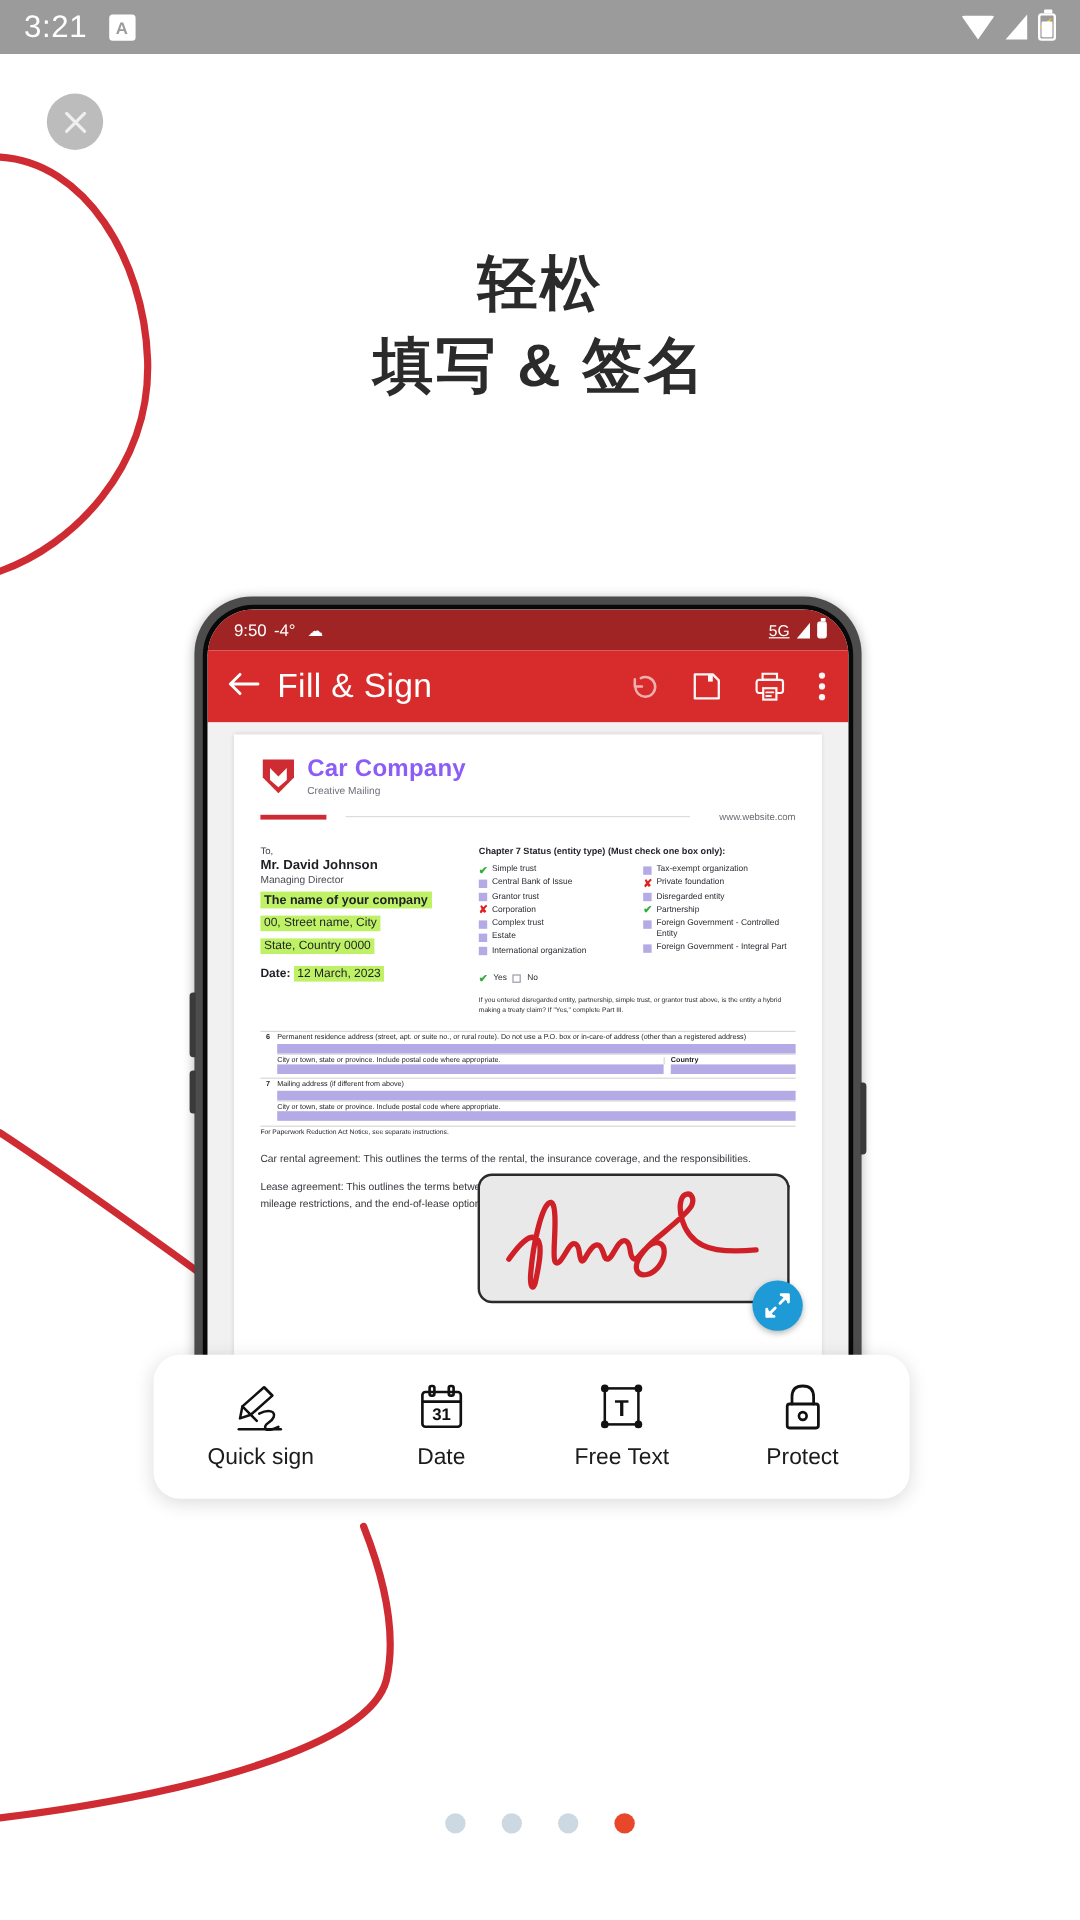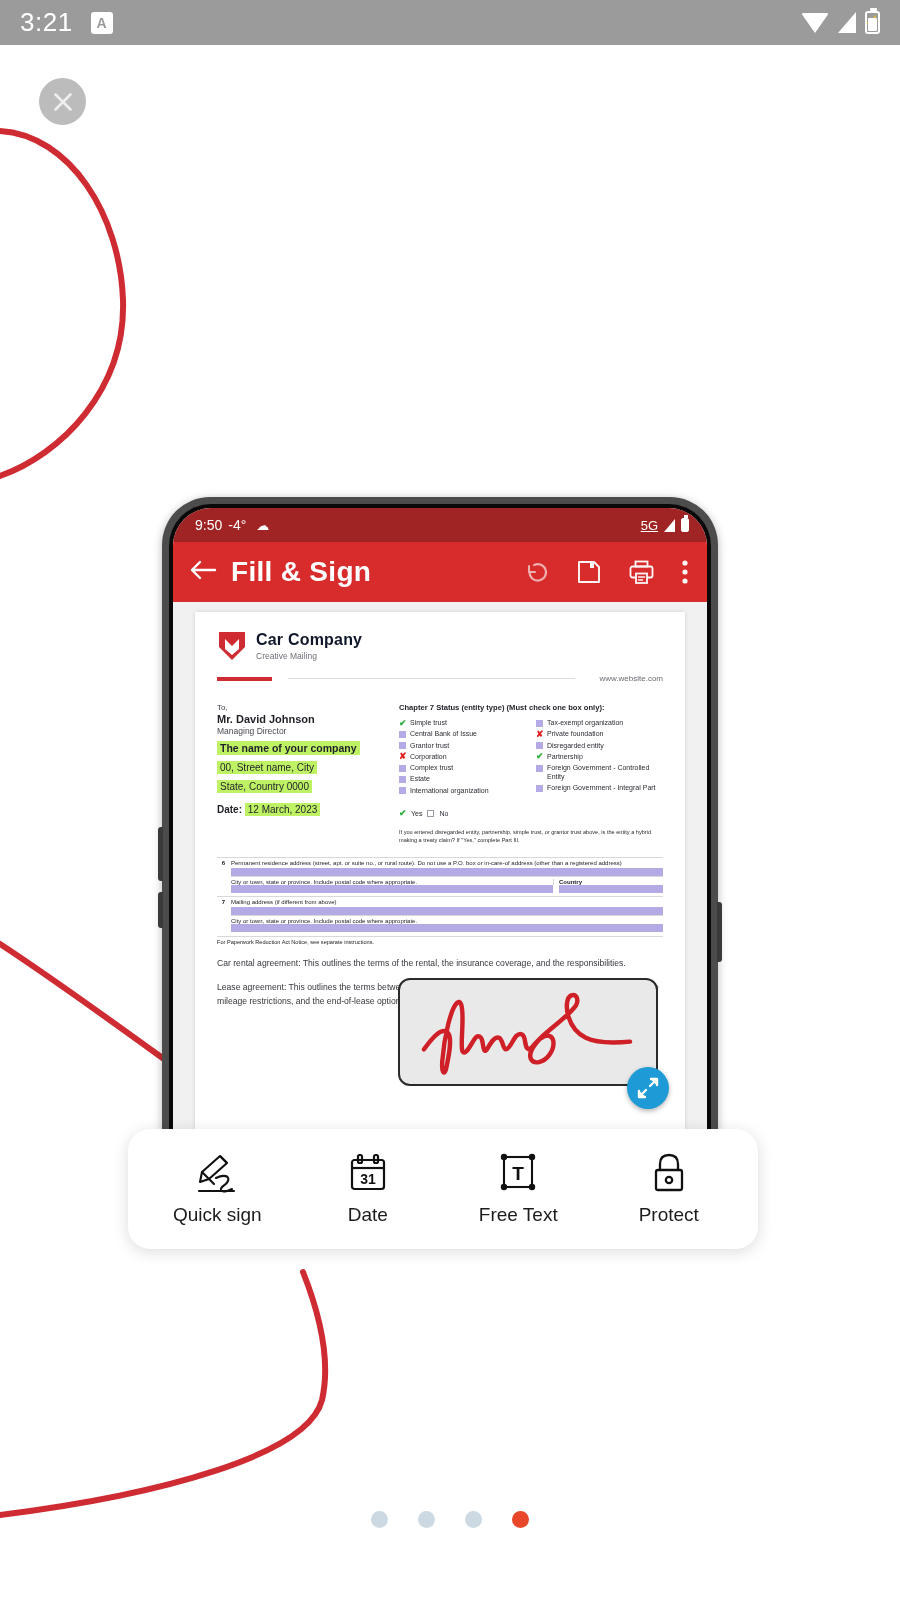--- a/index.html
+++ b/index.html
@@ -77,35 +77,35 @@
   .p-status .right { margin-left:auto; display:flex; align-items:center; gap:6px; font-size:13px;text-decoration:underline; }
   .p-sig { width:0;height:0;border-left:11px solid transparent;border-bottom:13px solid #fff; }
   .p-batt { width:8px;height:14px;border:1.5px solid #fff; border-radius:2px; background:#fff; position:relative;}
   .p-batt:before{content:"";position:absolute;top:-4px;left:1.5px;width:4px;height:2.5px;background:#fff;}
 
   
   .p-appbar {
     height:60px; background:#d82b2b; display:flex; align-items:center; gap:0;
     padding:0 18px 0 16px; color:#fff;
   }
-  .p-appbar .title { font-size:28px; font-weight:bold; margin-left:14px; letter-spacing:.3px;text-align:center;}
+  .p-appbar .title { font-size:28px; font-weight:normal; margin-left:14px; letter-spacing:.3px;text-align:center;}
   .p-appbar .acts { margin-left:auto; display:flex; align-items:center; gap:26px; }
   .p-appbar .acts .ic { opacity:.96; display:flex; align-items:center; justify-content:center; }
   .p-appbar .acts .ic.dim { opacity:.62; }
 
   
   .doc-wrap { position:relative; height:calc(100% - 94px); background:#f1f1f1; overflow:hidden; padding-top:9px; }
   .doc {
     position:absolute; left:22px; top:10px; width:calc(100% - 44px); height:520px;
     background:#fff; box-shadow:0 0 4px rgba(0,0,0,.14); padding:18px 22px 0 22px;
     font-family:"Liberation Sans", sans-serif; color:#2d2d2d;
   }
   .doc-head { display:flex; align-items:center; gap:9px; }
   .doc-logo { width:30px; height:32px; flex:0 0 30px; }
-  .doc-cname { font-size:16px; font-weight:bold; color:#0f172a; letter-spacing:.2px; line-height:1.15; }
+  .doc-cname { font-size:20px; font-weight:bold; color:#8b5cf6; letter-spacing:.2px; line-height:1.15; }
   .doc-csub  { font-size:8.5px; color:#707079; margin-top:1px; }
   .doc-rule { margin-top:12px; display:flex; align-items:center; gap:16px; }
   .doc-rule .red { width:55px; height:4px; background:#cf2b32; }
   .doc-rule .gray{ flex:1; height:1.5px; background:#dcdcdc; }
   .doc-rule .web { font-size:8px; color:#6a6a72; margin-left:8px; white-space:nowrap; }
 
   .doc-cols { display:flex; margin-top:20px; gap:14px; }
   .col-l { width:168px; flex:0 0 168px; }
   .col-r { flex:1; }
 
@@ -193,20 +193,24 @@
         </span>
     </span>
   </div>
 
   <div class="close-btn">
     <svg width="22" height="22" viewBox="0 0 22 22">
       <path d="M3.5 3.5 L18.5 18.5 M18.5 3.5 L3.5 18.5" stroke="#efefef" stroke-width="2.6" stroke-linecap="round"></path>
     </svg>
   </div>
 
+  <div class="headline">
+    <div class="l1">轻松</div>
+    <div class="l2">填写 &amp; 签名</div>
+  </div>
 
   <div class="phone">
     <div class="btn-vol"></div>
     <div class="btn-vol2"></div>
     <div class="btn-pow"></div>
     <div class="phone-inner">
       <div class="screen">
 
         <div class="p-status">
           <span>9:50</span>

